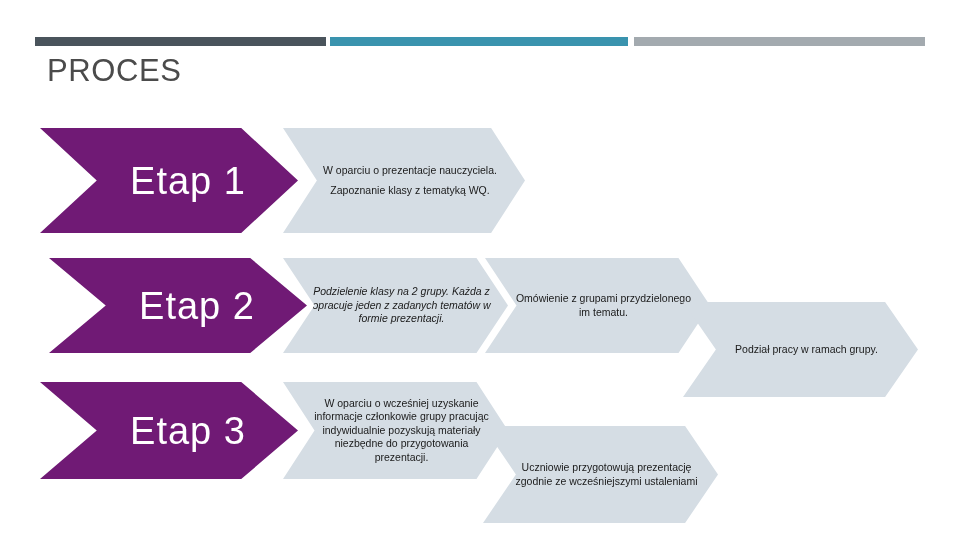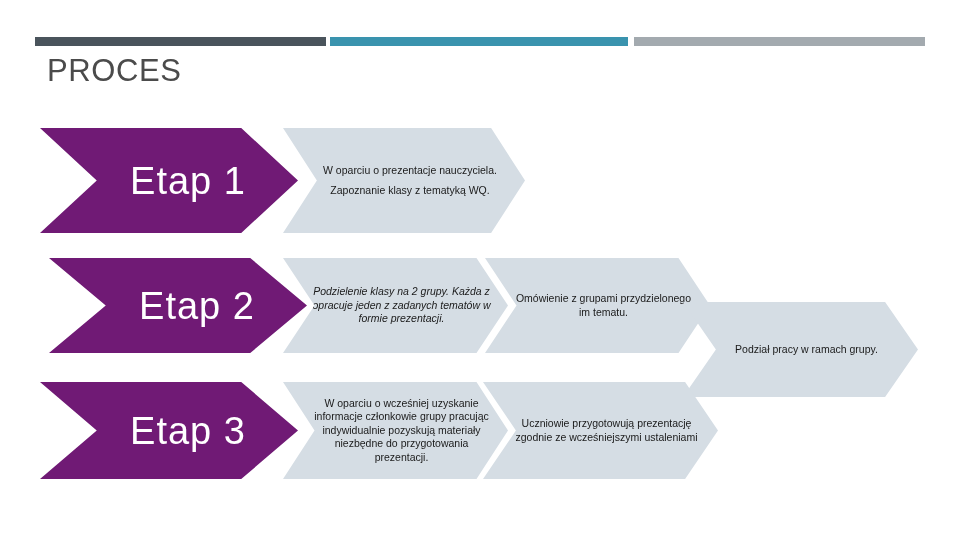--- a/index.html
+++ b/index.html
@@ -107,21 +107,21 @@
 
   
   #r2-stage { left: 49px;  width: 258px; }
   #r2-s1    { left: 283px; width: 225px; font-style: italic; }
   #r2-s2    { left: 485px; width: 225px; align-items: center; }
   #r2-s3    { left: 683px; width: 235px; margin-top: 44px; }
 
   
   #r3-stage { left: 40px;  width: 258px; }
   #r3-s1    { left: 283px; width: 225px; }
-  #r3-s2    { left: 483px; width: 235px; }
+  #r3-s2    { left: 483px; width: 235px; margin-top: 44px; }
 </style>
 </head>
 <body>
 
 <div id="top-bars">
   <div class="bar" id="bar-dark"></div>
   <div class="bar" id="bar-teal"></div>
   <div class="bar" id="bar-gray"></div>
 </div>
 

